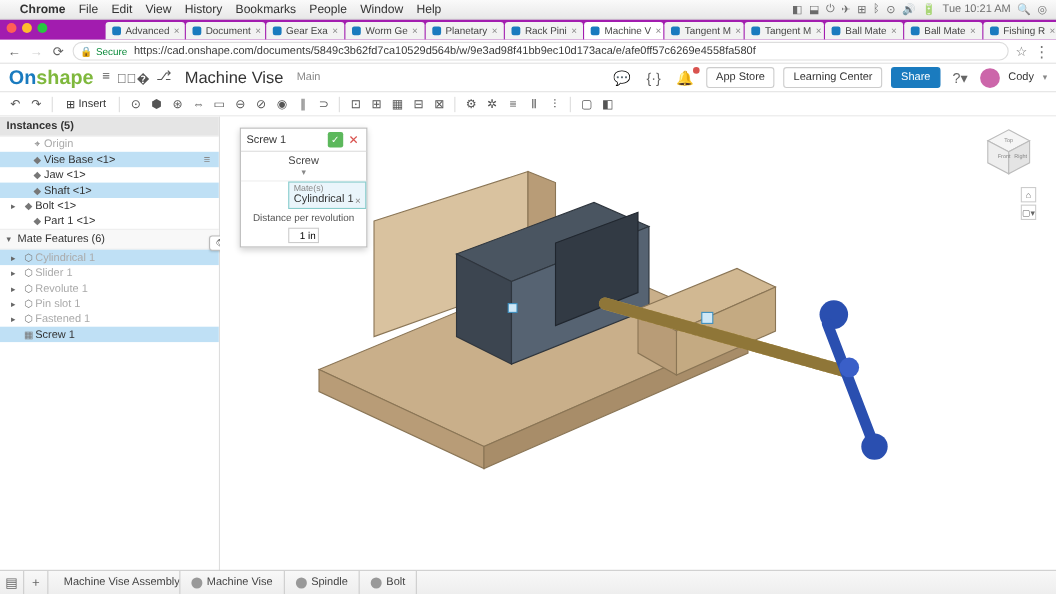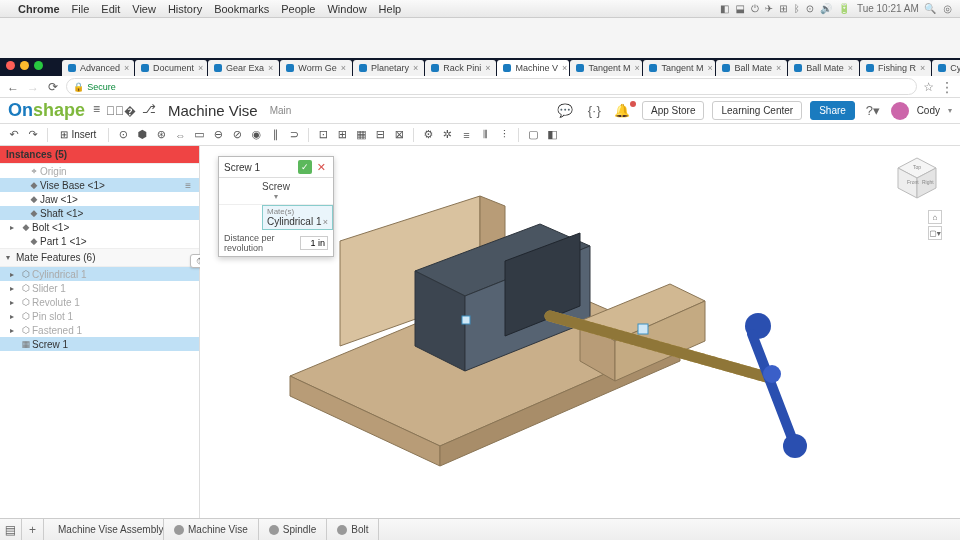--- a/index.html
+++ b/index.html
@@ -8,21 +8,21 @@
 
 .mac-menubar { height:18px; background:linear-gradient(#fafafa,#e8e8e8); display:flex; align-items:center; padding:0 8px; font-size:11px; border-bottom:1px solid #ccc; }
 .mac-menubar .apple { font-size:12px; margin-right:10px; }
 .mac-menubar .app { font-weight:600; margin-right:12px; }
 .mac-menubar .menu-item { margin-right:12px; }
 .mac-menubar .spacer { flex:1; }
 .mac-menubar .status-icons { display:flex; gap:6px; align-items:center; font-size:10px; }
 .mac-menubar .status-icons span { opacity:.7; }
 
 
-.tab-strip { height:18px; background:#0f172a; display:flex; align-items:flex-end; padding-left:62px; position:relative;margin-top:40px; }
+.tab-strip { height:18px; background:#a21caf; display:flex; align-items:flex-end; padding-left:96px; position:relative; }
 .traffic { position:absolute; left:6px; top:3px; display:flex; gap:5px; }
 .traffic div { width:9px; height:9px; border-radius:50%; }
 .tab { height:16px; background:#f2f2f2; border-radius:3px 3px 0 0; padding:0 6px; display:flex; align-items:center; font-size:9px; margin-right:1px; max-width:72px; overflow:hidden; white-space:nowrap; color:#444; }
 .tab.active { background:#fff; }
 .tab .favicon { width:8px; height:8px; background:#1a7bbf; border-radius:2px; margin-right:4px; flex-shrink:0; }
 .tab .x { margin-left:4px; color:#888; font-size:9px; }
 
 
 .url-row { height:22px; background:#fff; display:flex; align-items:center; border-bottom:1px solid #ddd; padding:0 6px; gap:6px; }
 .url-row .nav-btn { width:14px; text-align:center; color:#626262; font-size:12px; cursor:pointer; }
@@ -49,21 +49,21 @@
 
 
 .toolbar { height:22px; background:#fff; border-bottom:1px solid #ddd; display:flex; align-items:center; padding:0 6px; gap:3px; }
 .toolbar .tbtn { width:16px; height:16px; display:flex; align-items:center; justify-content:center; color:#555; font-size:11px; cursor:pointer; }
 .toolbar .sep { width:1px; height:14px; background:#ddd; margin:0 3px; }
 .toolbar .insert-btn { padding:2px 6px; border:none; background:none; font-size:10px; color:#333; cursor:pointer; display:flex; align-items:center; gap:3px; }
 
 
 .main { display:flex; height:432px; background:#fff; position:relative; }
 .sidebar { width:200px; border-right:1px solid #ddd; background:#fff; overflow:hidden; }
-.sb-header { padding:3px 6px; font-size:10px; font-weight:600; color:#333; border-bottom:1px solid #eee; background:#ef4444; }
+.sb-header { padding:3px 6px; font-size:10px; font-weight:600; color:#333; border-bottom:1px solid #eee; background:#e5e5e5; }
 .tree { font-size:10px; }
 .tree-row { display:flex; align-items:center; height:14px; padding:0 4px; cursor:pointer; }
 .tree-row.sel { background:#bfe0f5; }
 .tree-row .indent { display:inline-block; }
 .tree-row .caret { width:10px; font-size:8px; color:#666; }
 .tree-row .ico { width:12px; font-size:9px; color:#777; text-align:center; }
 .tree-row .lbl { flex:1; white-space:nowrap; overflow:hidden; }
 .tree-row .menu-dots { color:#888; font-size:10px; padding:0 4px; }
 .tree-row.dim .lbl { color:#aaa; }
 .mate-section { padding:3px 6px; font-size:10px; background:#f8f8f8; border-top:1px solid #eee; border-bottom:1px solid #eee; display:flex; align-items:center; }
@@ -80,21 +80,21 @@
 .dialog .dlg-head .ok { width:14px; height:14px; background:#5cb85c; color:#fff; display:flex; align-items:center; justify-content:center; font-size:9px; cursor:pointer; border-radius:2px; }
 .dialog .dlg-head .cancel { color:#d9534f; font-size:11px; margin-left:3px; cursor:pointer; padding:0 2px; }
 .dialog .dlg-row { padding:3px 5px; border-bottom:1px solid #eee;flex-direction:column; }
 .dialog .dropdown { display:flex; justify-content:space-between; align-items:center; color:#444; }
 .dialog .dropdown .arrow { font-size:8px; color:#888; }
 .dialog .mates-field { background:#eaf5fb; border:1px solid #8cc;margin-left:43px; }
 .dialog .mates-label { font-size:8px; color:#888; padding:1px 4px 0; }
 .dialog .mates-val { display:flex; align-items:center; padding:0 4px 2px; }
 .dialog .mates-val .txt { flex:1; }
 .dialog .mates-val .clear { color:#888; font-size:9px; cursor:pointer; }
-.dialog .dist-row { display:flex; align-items:center; padding:3px 5px; gap:4px; }
+.dialog .dist-row { display:flex; align-items:center; padding:3px 5px; gap:4px;flex-direction:column; }
 .dialog .dist-row .lbl { flex:1; font-size:9px; color:#555; }
 .dialog .dist-row input { width:28px; font-size:9px; text-align:right; border:1px solid #ccc; padding:1px 2px; }
 .dialog .chk-row { display:flex; align-items:center; padding:3px 5px; gap:4px; font-size:9px; color:#555; }
 .dialog .chk-row .help { margin-left:auto; width:10px; height:10px; border:1px solid #bbb; border-radius:50%; font-size:7px; display:flex; align-items:center; justify-content:center; color:#888; }
 
 
 .canvas { flex:1; position:relative; background:#fff; }
 .canvas svg.model { position:absolute; left:50px; top:0; }
 .view-cube { position:absolute; right:18px; top:8px; width:50px; height:50px; }
 .view-ctrl { position:absolute; right:18px; top:64px; display:flex; flex-direction:column; gap:2px; align-items:flex-end; }
@@ -214,20 +214,21 @@
 
 </div>
 
 <div class="url-row">
   <span class="nav-btn">←</span>
   <span class="nav-btn" style="opacity:.3">→</span>
   <span class="nav-btn">⟳</span>
   <div class="url-bar">
     <span class="lock">🔒</span>
     <span class="secure">Secure</span>
+    <span>https://cad.onshape.com/documents/5849c3b62fd7ca10529d564b/w/9e3ad98f41bb9ec10d173aca/e/afe0ff57c6269e4558fa580f</span>
   </div>
   <span class="star">☆</span>
   <span class="dots">⋮</span>
 </div>
 
 <div class="os-header">
   <span class="os-logo"><span class="on">On</span><span class="shape">shape</span></span>
   <div class="hicons">
     <span>≡</span>
     <span>�ี�</span>

